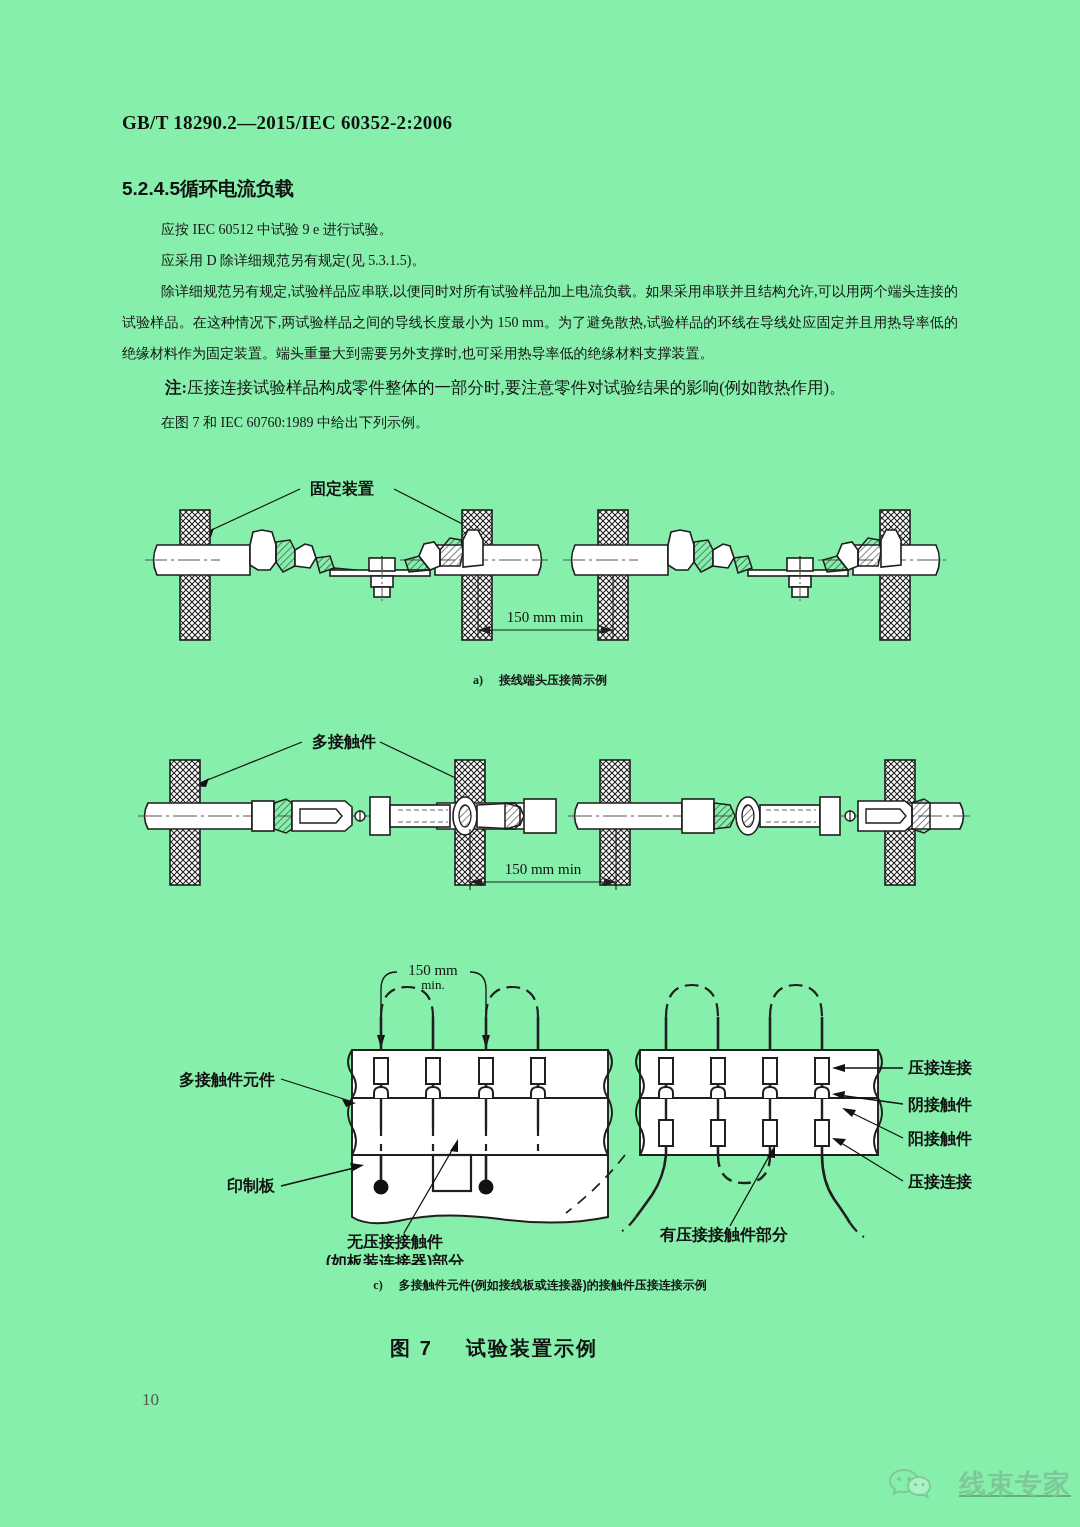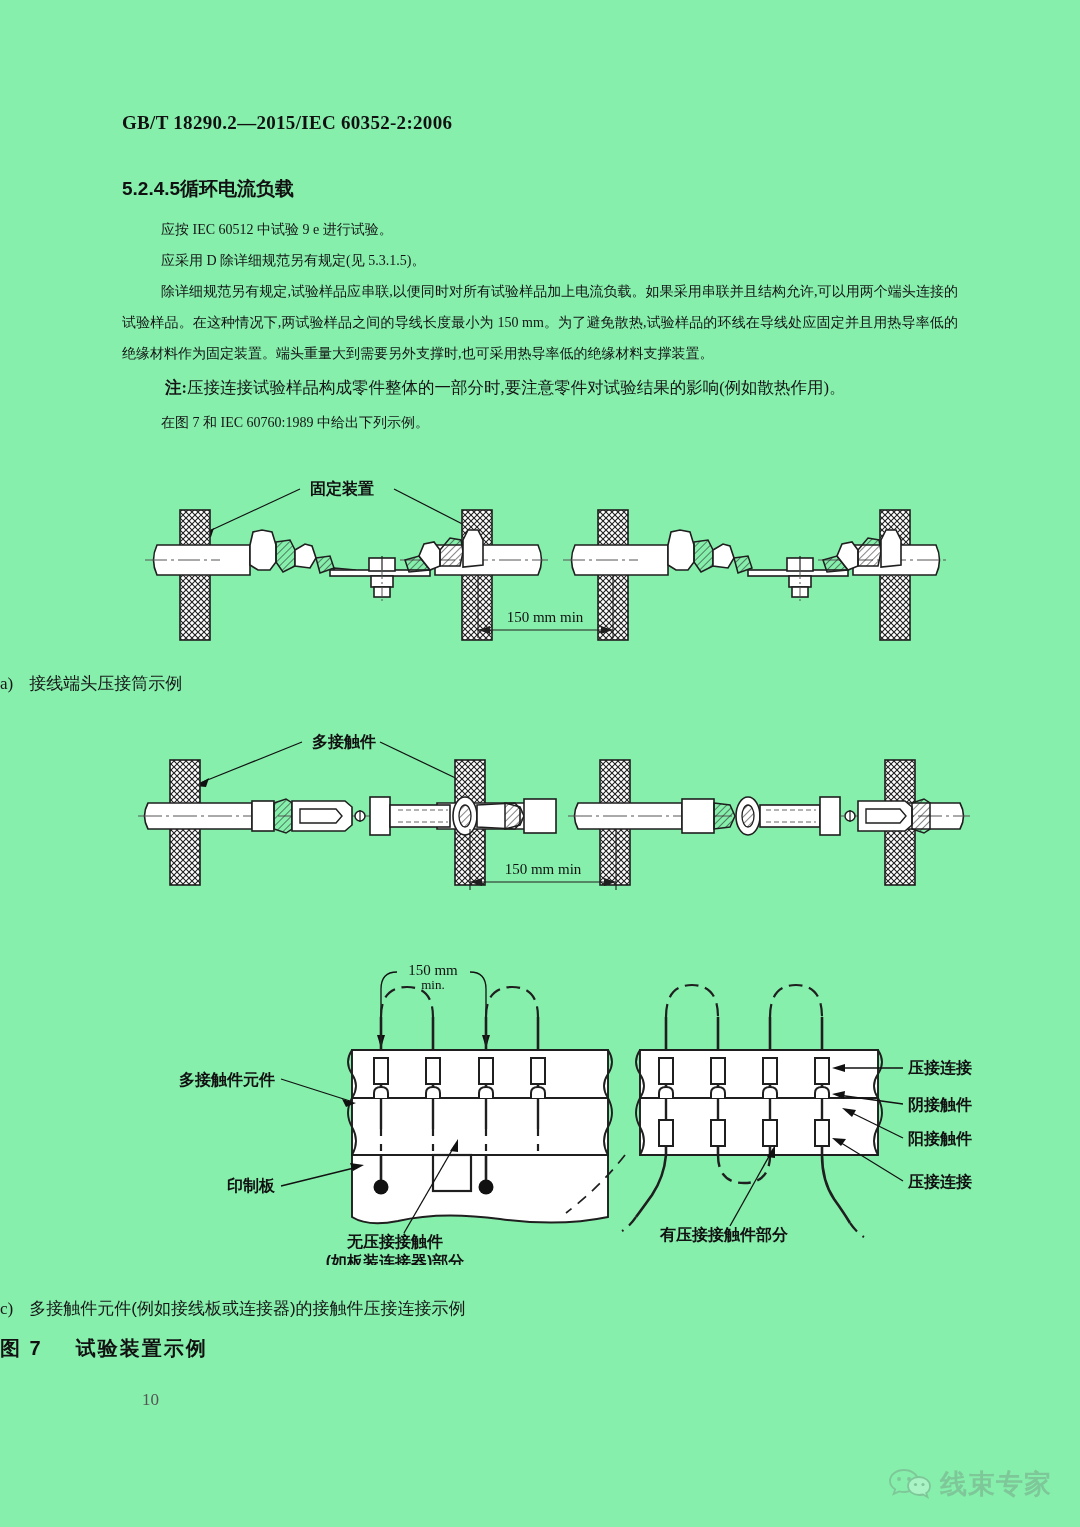--- a/index.html
+++ b/index.html
@@ -65,31 +65,32 @@
     line-height: 30px;
     text-indent: 39px;
     margin: 4px;
     color: #141414;
   }
   .note b { font-weight: bold; }
 
   
   .fig-wrap { position: absolute; left: 0; width: 1080px; }
   .fig-caption {
+    text-align: center;
     font-family: "Liberation Sans", sans-serif;
-    font-weight: normal;
-    font-size: 17px;
+    font-weight: bold;
+    font-size: 12px;
     color: #161616;
   }
   .fig-caption .lbl { margin-right: 16px; font-family: "Liberation Serif", serif; }
 
   .fig-title {
     position: absolute;
     left: 0; width: 988px;
-    text-align: left;
+    text-align: center;
     font-family: "Liberation Sans", sans-serif;
     font-weight: bold;
     font-size: 20px;
     letter-spacing: 2px;
     color: #111;
   }
 
   
   .page-no {
     position: absolute;
@@ -99,22 +100,23 @@
     color: #555;
   }
 
   
   .watermark {
     position: absolute;
     left: 888px;
     top: 1466px;
     display: flex;
     align-items: flex-end;
-    gap: 6px;
+    gap: 25px;
     opacity: 0.30;
+    text-decoration: underline;
   }
   .watermark .wm-text {
     font-family: "Liberation Sans", sans-serif;
     font-size: 27px;
     font-weight: bold;
     color: #6e6e6e;
     letter-spacing: 1px;
   }
 
   svg { display: block; }
@@ -439,21 +441,21 @@
 
       <text class="cn" x="395" y="292" font-size="16" fill="#111" text-anchor="middle">无压接接触件</text>
       <text class="cn" x="395" y="312" font-size="16" fill="#111" text-anchor="middle">(如板装连接器)部分</text>
       <line x1="404" y1="278" x2="455" y2="190" stroke="#111" stroke-width="1.3"></line>
       <path d="M458,184 L450,196 L458,197 Z" fill="#111"></path>
 
       <text class="cn" x="724" y="285" font-size="16" fill="#111" text-anchor="middle">有压接接触件部分</text>
       <line x1="730" y1="271" x2="772" y2="196" stroke="#111" stroke-width="1.3"></line>
       <path d="M775,190 L767,202 L775,203 Z" fill="#111"></path>
     </svg>
-    <div class="fig-caption" style="margin-top:32px;">
+    <div class="fig-caption" style="margin-top:12px;">
       <span class="lbl">c)</span><span>多接触件元件(例如接线板或连接器)的接触件压接连接示例</span>
     </div>
   </div>
 
   <div class="fig-title" style="top:1335px;">
     <span>图 7</span>
     <span style="display:inline-block;width:18px;"></span>
     <span>试验装置示例</span>
   </div>
 

